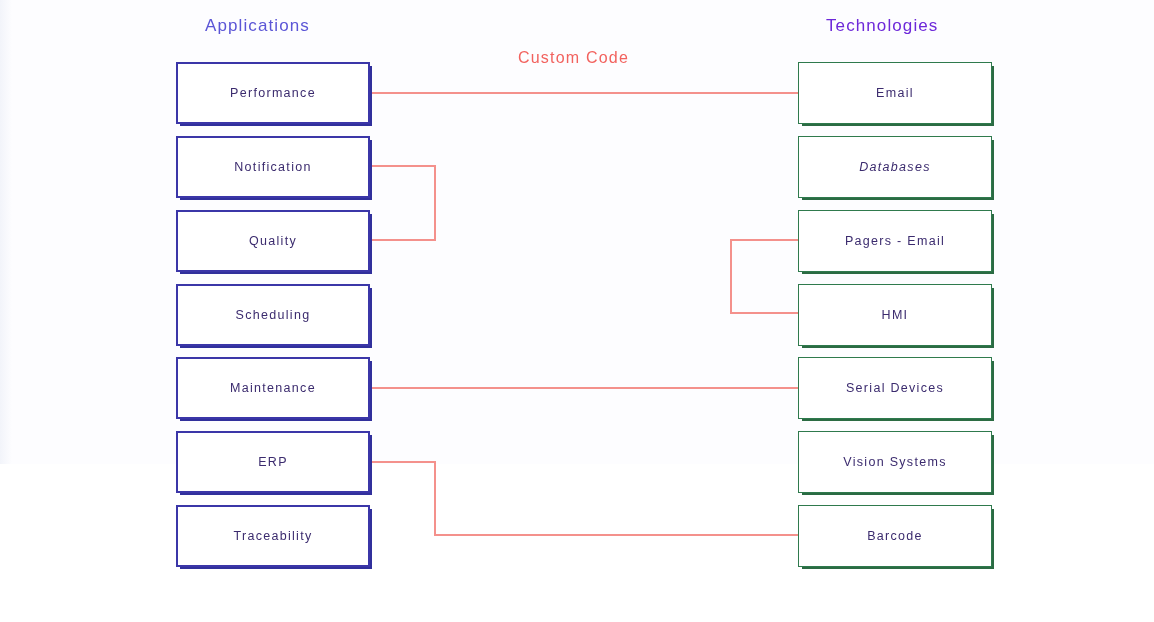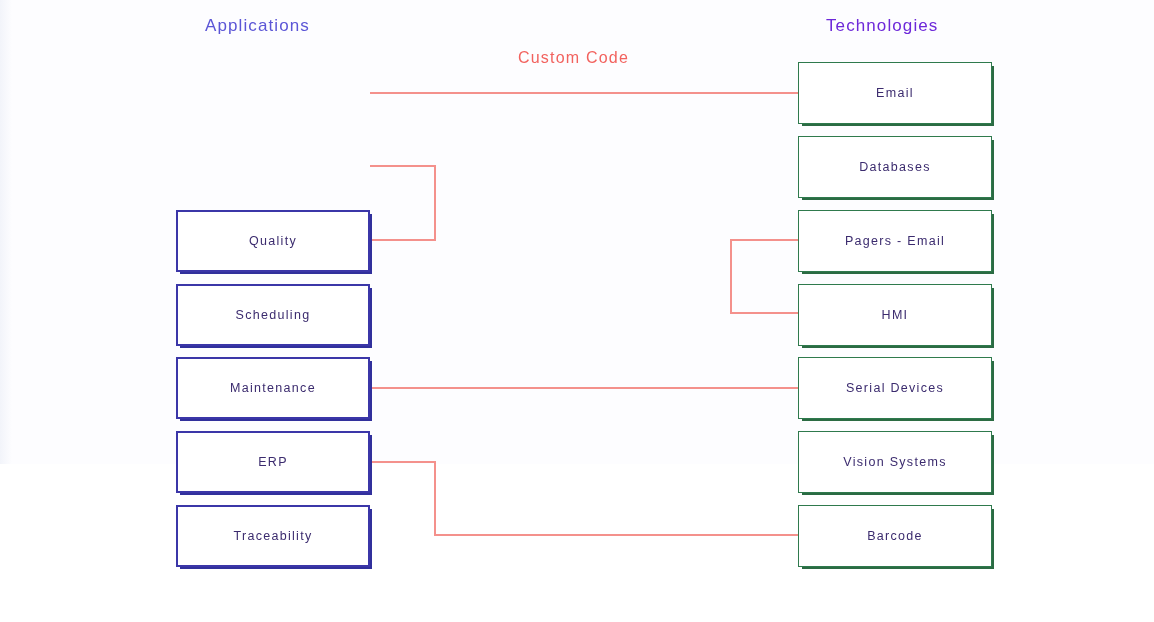--- a/index.html
+++ b/index.html
@@ -112,40 +112,46 @@
   <div class="conn h" style="left:730px; top:239px; width:70px;"></div>
   <div class="conn h" style="left:730px; top:312px; width:70px;"></div>
   <div class="conn v" style="left:730px; top:239px; height:75px;"></div>
 
   <div class="conn h" style="left:370px; top:387px; width:430px;"></div>
 
   <div class="conn h" style="left:370px; top:461px; width:66px;"></div>
   <div class="conn v" style="left:434px; top:461px; height:75px;"></div>
   <div class="conn h" style="left:434px; top:534px; width:366px;"></div>
 
+  <div class="node app" style="top:62px;">
+    <span class="label">Performance</span>
+  </div>
+  <div class="node app" style="top:136px;">
+    <span class="label">Notification</span>
+  </div>
   <div class="node app" style="top:210px;">
     <span class="label">Quality</span>
   </div>
   <div class="node app" style="top:284px;">
     <span class="label">Scheduling</span>
   </div>
   <div class="node app" style="top:357px;">
     <span class="label">Maintenance</span>
   </div>
   <div class="node app" style="top:431px;">
     <span class="label">ERP</span>
   </div>
   <div class="node app" style="top:505px;">
     <span class="label">Traceability</span>
   </div>
 
   <div class="node tech" style="top:62px;">
     <span class="label">Email</span>
   </div>
-  <div class="node tech" style="top:136px;">
+  <div class="node tech" style="top:136px;font-style:italic;">
     <span class="label">Databases</span>
   </div>
   <div class="node tech" style="top:210px;">
     <span class="label">Pagers - Email</span>
   </div>
   <div class="node tech" style="top:284px;">
     <span class="label">HMI</span>
   </div>
   <div class="node tech" style="top:357px;">
     <span class="label">Serial Devices</span>

